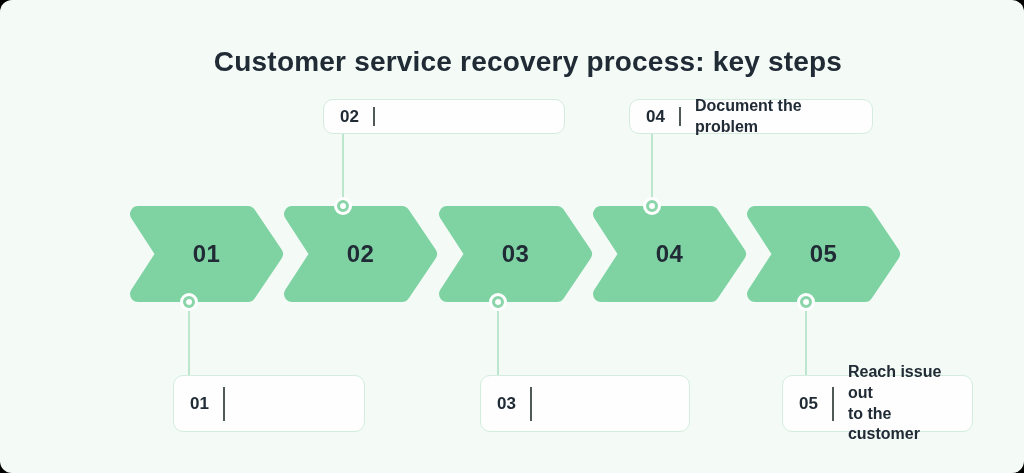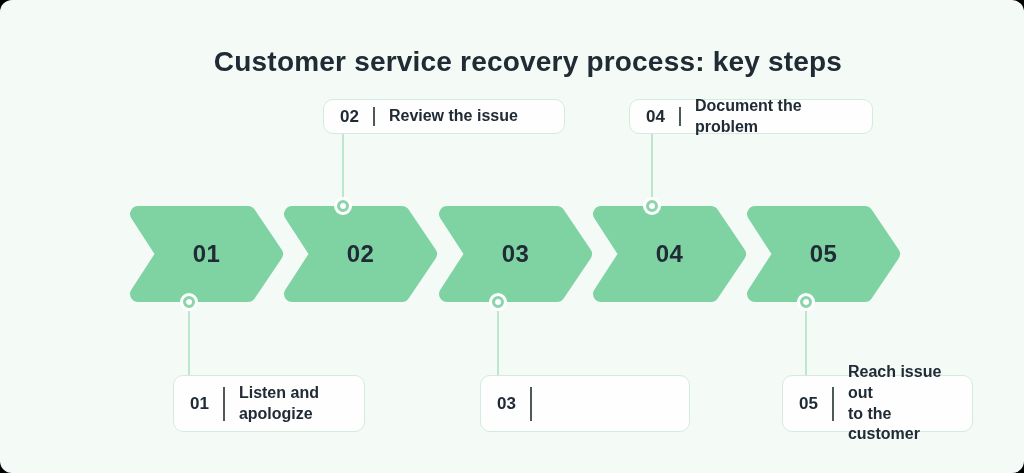--- a/index.html
+++ b/index.html
@@ -190,27 +190,24 @@
   <div class="ring r4">
       <div class="ring-inner"></div>
     </div>
   <div class="ring r5">
       <div class="ring-inner"></div>
     </div>
 
   <div class="callout co1 co-tall">
     <span class="co-num">01</span>
     <span class="co-divider"></span>
-    <span class="co-label">Listen and
-apologize</span>
   </div>
   <div class="callout co2 co-short">
     <span class="co-num">02</span>
     <span class="co-divider"></span>
-    <span class="co-label">Review the issue</span>
   </div>
   <div class="callout co3 co-tall">
     <span class="co-num">03</span>
     <span class="co-divider"></span>
   </div>
   <div class="callout co4 co-short">
     <span class="co-num">04</span>
     <span class="co-divider"></span>
     <span class="co-label">Document the problem</span>
   </div>

